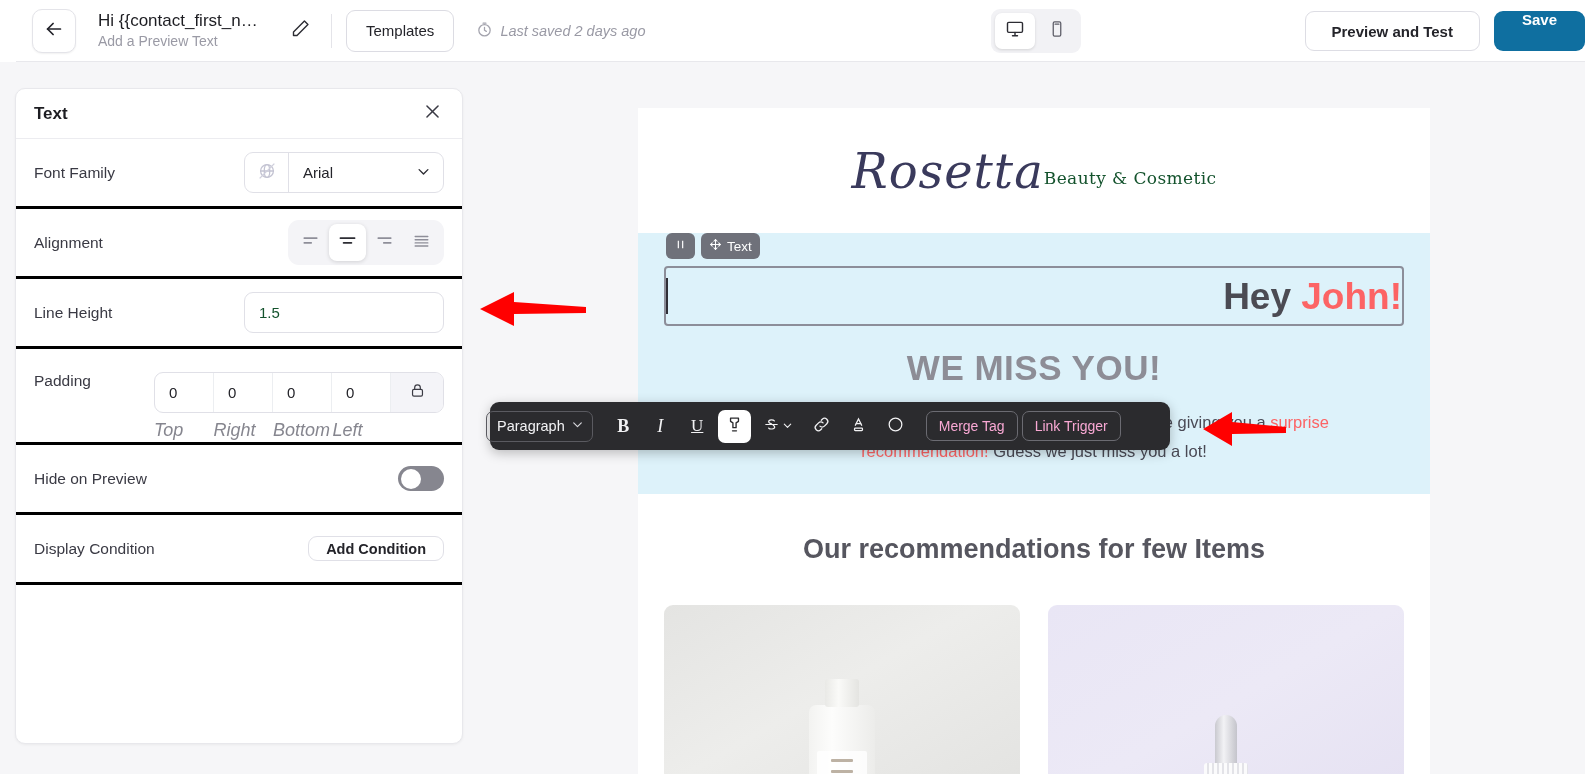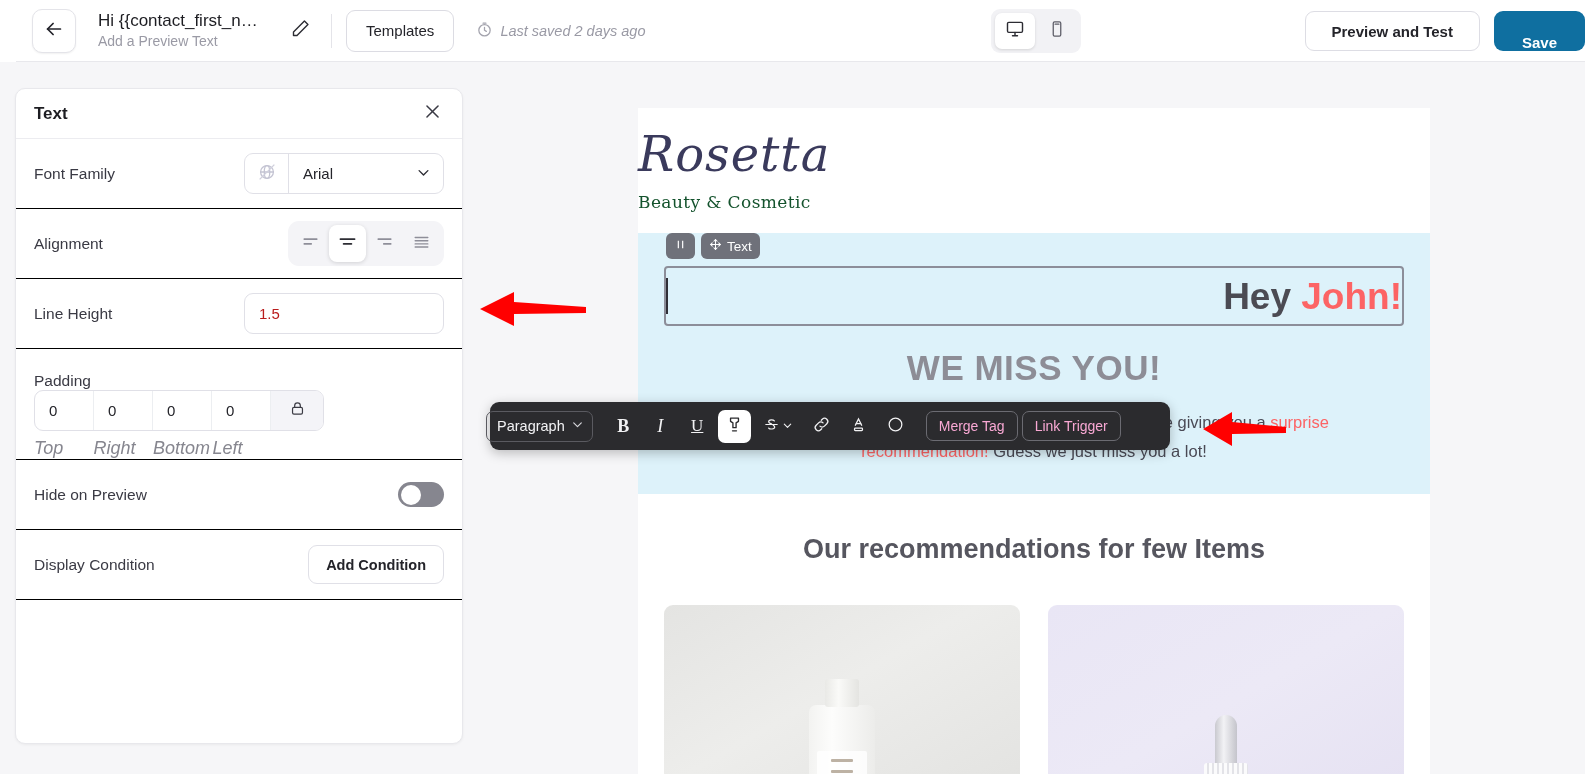--- a/index.html
+++ b/index.html
@@ -62,21 +62,21 @@
   .preview-btn {
     height: 40px; padding: 0 26px;
     border: 1px solid #ddddE4; border-radius: 9px; background: #fff;
     font-size: 15px; font-weight: 700; color: #24242a;
     display: flex; align-items: center; cursor: pointer;
   }
   .save-btn {
     height: 40px; padding: 0 28px;
     border: none; border-radius: 9px; background: #0f6fa0;
     font-size: 15px; font-weight: 700; color: #ffffff;
-    display: flex; align-items: flex-end; cursor: pointer;
+    display: flex; align-items: flex-start; cursor: pointer;
   }
 
   
   .workspace {
     position: absolute; top: 62px; left: 0;
     width: 1585px; height: 712px; background: #f6f6f8;
   }
 
   
   .panel {
@@ -89,25 +89,25 @@
   .panel-head {
     height: 50px; display: flex; align-items: center;
     justify-content: space-between; padding: 0 18px;
     border-bottom: 1px solid #ececf0;
   }
   .panel-title { font-size: 17px; font-weight: 700; color: #1d1d22; }
   .panel-close { cursor: pointer; width: 24px; height: 24px;
     display: flex; align-items: center; justify-content: center; }
   .row {
     display: flex; align-items: center; justify-content: space-between;
-    padding: 0 18px; border-bottom: 1px solid #000000;
+    padding: 0 18px; border-bottom: 3px solid #000000;
     min-height: 70px;
   }
   .row-label { font-size: 15.5px; color: #3a3a44; }
-  .row.tall { min-height: 96px; align-items: flex-start; padding-top: 23px; flex-direction: column; }
+  .row.tall { min-height: 96px; align-items: flex-start; padding-top: 23px; }
 
   .ff-control { display: flex; align-items: stretch; width: 200px;
     border: 1px solid #e0e0e7; border-radius: 9px; overflow: hidden; height: 41px; }
   .ff-globe { width: 44px; display: flex; align-items: center; justify-content: center;
     border-right: 1px solid #e0e0e7; position: relative; }
   .ff-select { flex: 1; display: flex; align-items: center; justify-content: space-between;
     padding: 0 12px 0 14px; font-size: 15px; color: #24242a; cursor: pointer; }
 
   .align-group {
     display: flex; align-items: center; gap: 0;
@@ -115,21 +115,21 @@
   }
   .align-btn {
     width: 37px; height: 37px; border-radius: 8px; cursor: pointer;
     display: flex; align-items: center; justify-content: center;
   }
   .align-btn.active { background: #ffffff; box-shadow: 0 1px 4px rgba(0,0,0,.14); }
 
   .lh-input {
     width: 200px; height: 41px; border: 1px solid #e0e0e7; border-radius: 9px;
     display: flex; align-items: center; padding: 0 14px;
-    font-size: 15px; color: #b91c1c; background: #fff;
+    font-size: 15px; color: #14532d; background: #fff;
   }
   .pad-wrap { width: 290px; }
   .pad-group {
     display: flex; height: 41px; border: 1px solid #e0e0e7;
     border-radius: 9px; overflow: hidden; background: #fff;
   }
   .pad-cell {
     flex: 1; display: flex; align-items: center; padding-left: 14px;
     font-size: 15px; color: #24242a; border-right: 1px solid #eceef1;
   }
@@ -145,33 +145,33 @@
 
   .toggle {
     width: 46px; height: 25px; border-radius: 13px; background: #86868f;
     position: relative; cursor: pointer;
   }
   .toggle .knob {
     position: absolute; left: 2.5px; top: 2.5px;
     width: 20px; height: 20px; border-radius: 50%; background: #fff;
   }
   .cond-btn {
-    height: 39px; padding: 0 17px; border: 1px solid #e0e0e7; border-radius: 9px;
+    height: 25px; padding: 0 17px; border: 1px solid #e0e0e7; border-radius: 9px;
     background: #fff; font-size: 14.5px; font-weight: 700; color: #24242a;
     display: flex; align-items: center; cursor: pointer;
   }
 
   
   .canvas {
     position: absolute; left: 638px; top: 46px;
     width: 792px; height: 712px; background: #ffffff;
   }
   .logo-area {
-    height: 125px; display: flex; flex-direction: column;
-    justify-content: center; background: #fff;
+    height: 125px; display: flex; flex-direction: row;
+    align-items: center; justify-content: center; background: #fff;
   }
   .logo-name {
     font-family: "DejaVu Serif", serif; font-style: italic;
     font-size: 48px; color: #3a3a5c; letter-spacing: 1px; line-height: 1;
   }
   .logo-tag {
     font-family: "DejaVu Serif", serif;
     font-size: 17px; color: #14532d; margin-top: 14px; letter-spacing: .4px;
   }
   .hero {

